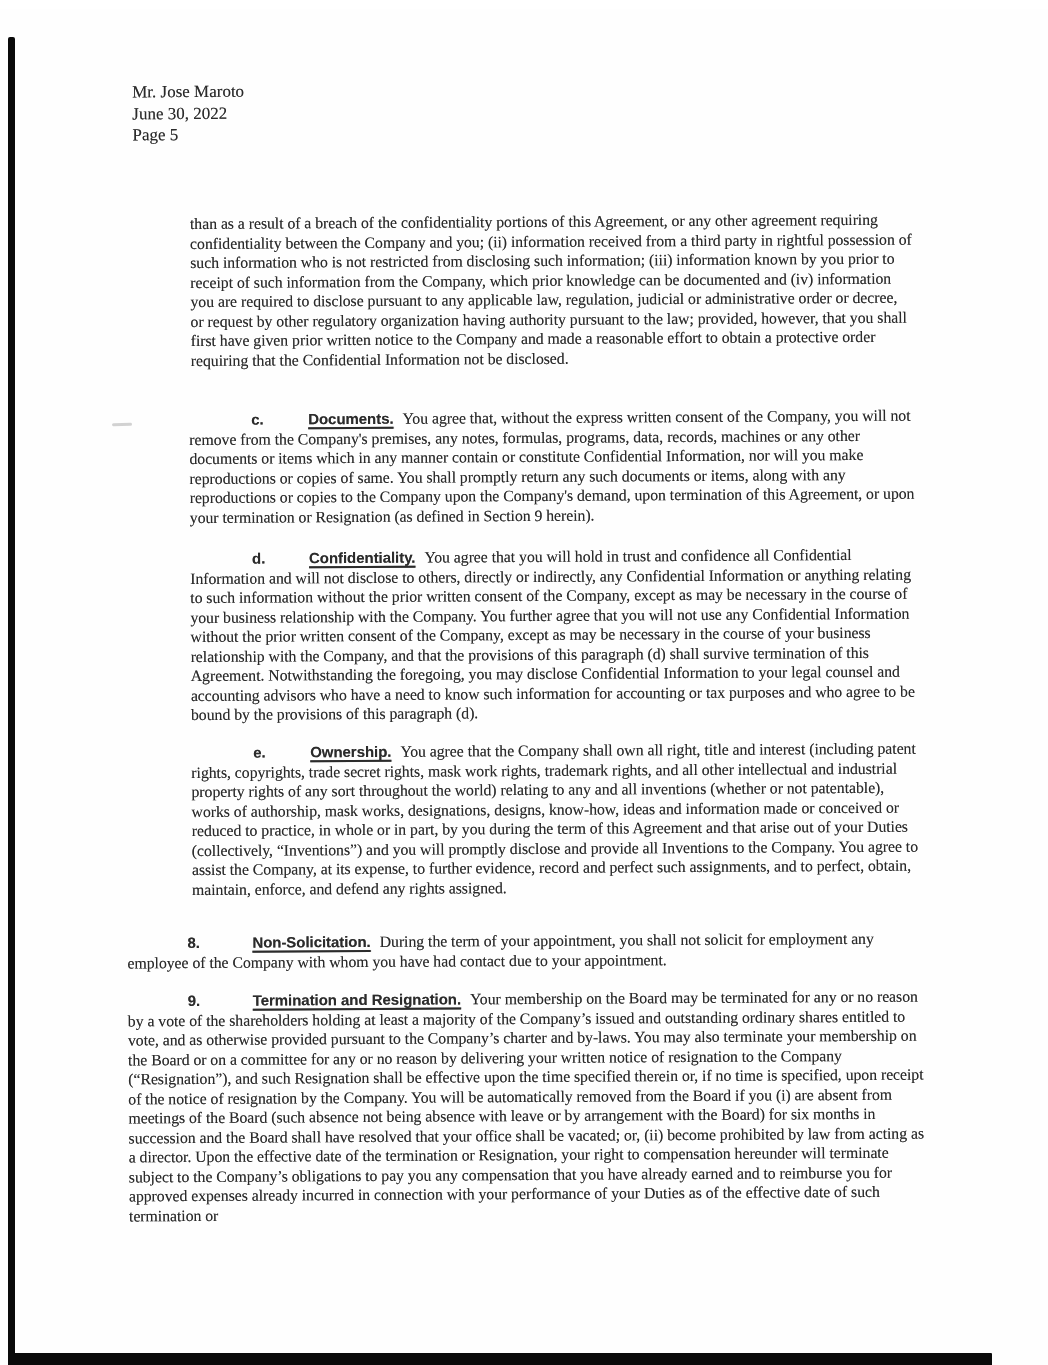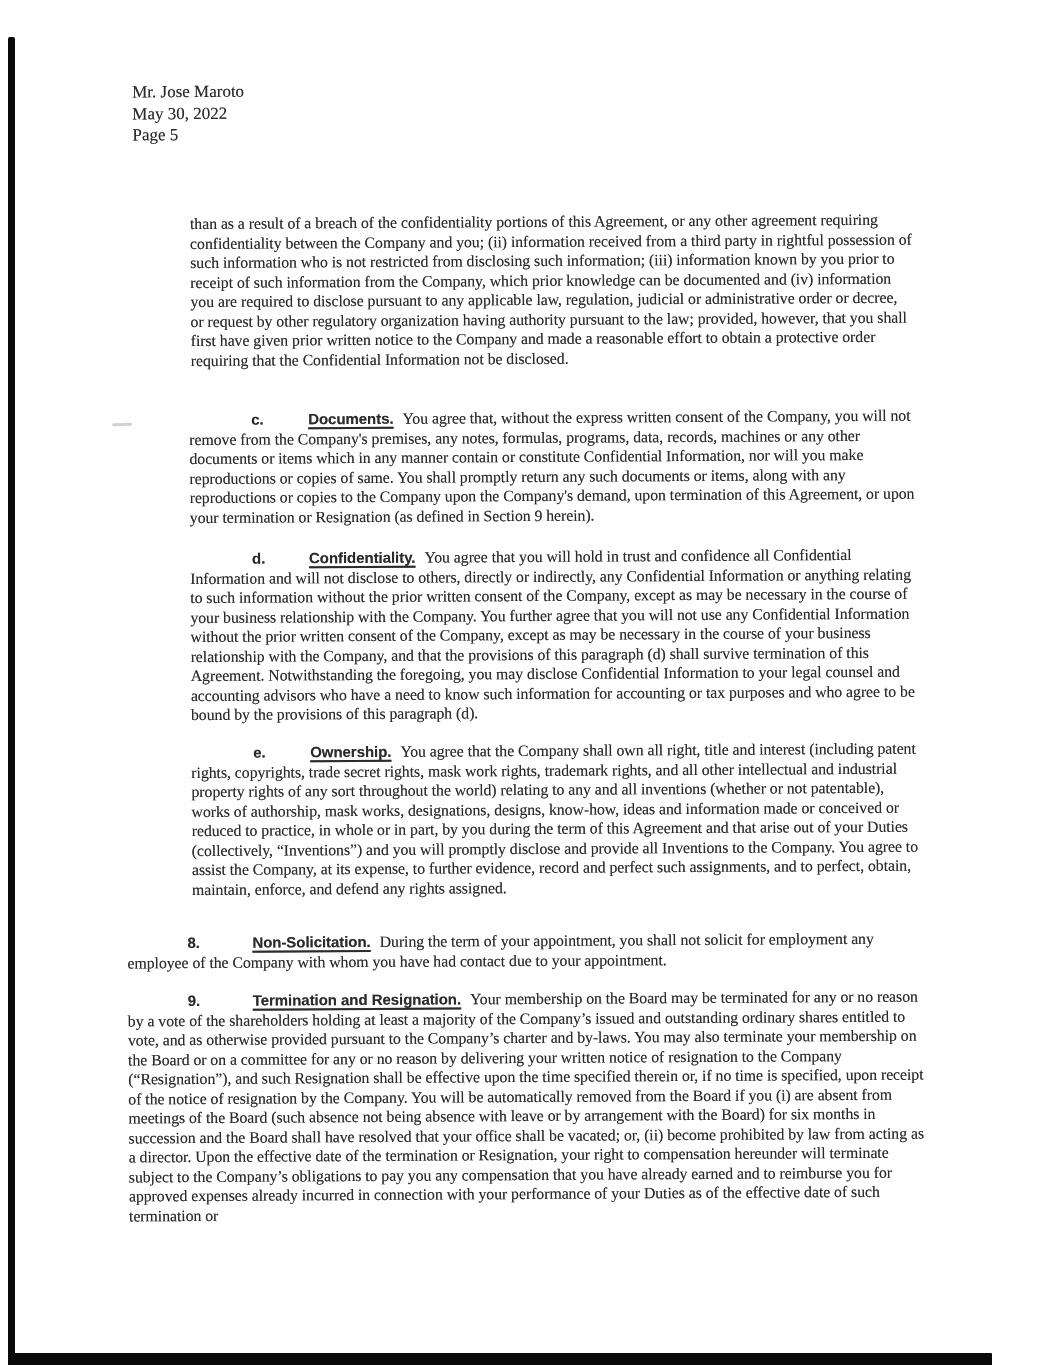--- a/index.html
+++ b/index.html
@@ -97,21 +97,21 @@
 </style>
 </head>
 <body>
 
 <div class="page">
 
   <div class="tilt">
 
     <div class="letterhead txt">
       <div>Mr. Jose Maroto</div>
-      <div>May 30, 2022</div>
+      <div>June 30, 2022</div>
       <div>Page 5</div>
     </div>
 
     <p class="body-par cont-par txt">than as a result of a breach of the confidentiality portions of this Agreement, or any other agreement requiring confidentiality between the Company and you; (ii) information received from a third party in rightful possession of such information who is not restricted from disclosing such information; (iii) information known by you prior to receipt of such information from the Company, which prior knowledge can be documented and (iv) information you are required to disclose pursuant to any applicable law, regulation, judicial or administrative order or decree, or request by other regulatory organization having authority pursuant to the law; provided, however, that you shall first have given prior written notice to the Company and made a reasonable effort to obtain a protective order requiring that the Confidential Information not be disclosed.</p>
 
     <p class="body-par sub-par sub-c txt">
       <span class="lbl sub-lbl">c.</span><span class="ttl">Documents.</span><span>You agree that, without the express written consent of the Company, you will not remove from the Company's premises, any notes, formulas, programs, data, records, machines or any other documents or items which in any manner contain or constitute Confidential Information, nor will you make reproductions or copies of same.  You shall promptly return any such documents or items, along with any reproductions or copies to the Company upon the Company's demand, upon termination of this Agreement, or upon your termination or Resignation (as defined in Section 9 herein).</span>
     </p>
 
     <p class="body-par sub-par sub-d txt">

